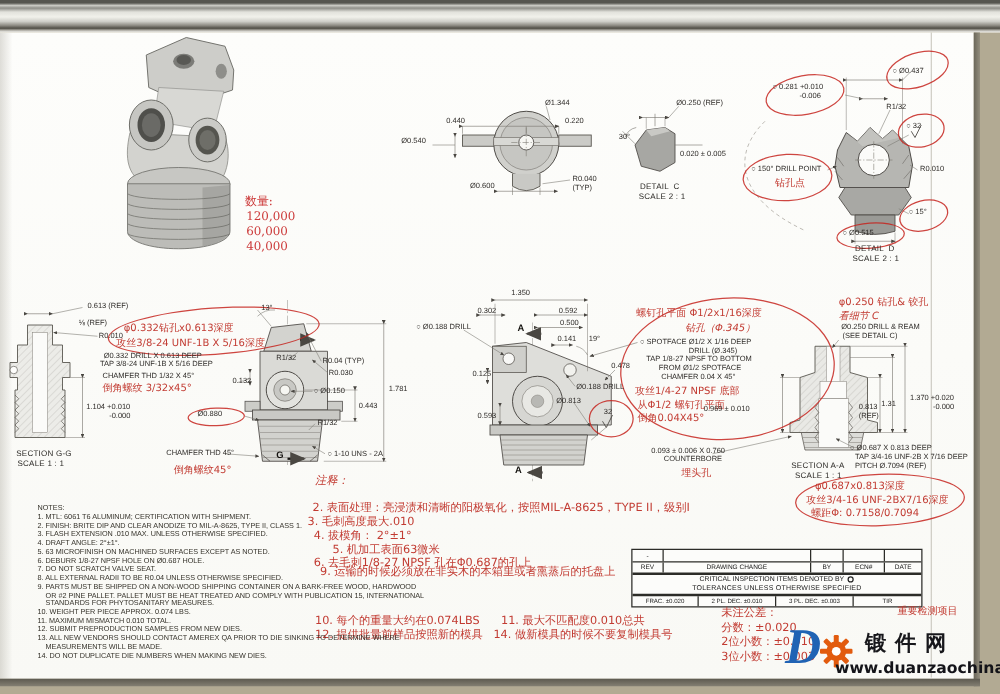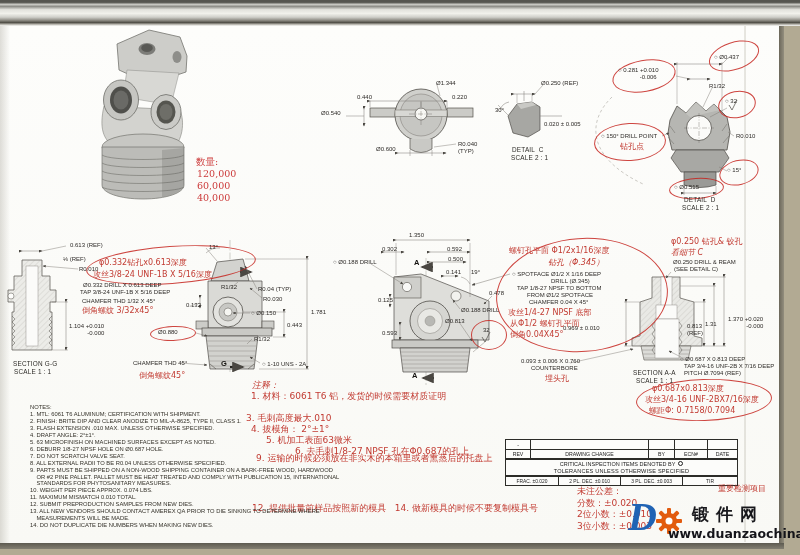--- a/index.html
+++ b/index.html
@@ -363,26 +363,27 @@
            -0.000</div>
       <div class="lbl sec" style="left: 633px; top: 369px;">SECTION A-A</div>
       <div class="lbl sec" style="left: 636px; top: 377px;">SCALE 1 : 1</div>
       <div class="lbl " style="left: 680px; top: 356px;">○ Ø0.687 X 0.813 DEEP</div>
       <div class="lbl " style="left: 684px; top: 363px;">TAP 3/4-16 UNF-2B X 7/16 DEEP</div>
       <div class="lbl " style="left: 684px; top: 370px;">PITCH Ø.7094 (REF)</div>
       <div class="lbl cn" style="left: 652px; top: 384px;">φ0.687x0.813深度</div>
       <div class="lbl cn" style="left: 645px; top: 395px;">攻丝3/4-16 UNF-2BX7/16深度</div>
       <div class="lbl cn" style="left: 649px; top: 406px;">螺距Φ: 0.7158/0.7094</div>
       <div class="lbl cnote" style="left: 252px; top: 380px; font-style: italic;">注释：</div>
-      <div class="lbl cnote" style="left: 251px; top: 391px;">1. 材料：6061 T6 铝，发货的时候需要材质证明</div>
+      <div class="lbl cnote" style="left: 250px; top: 402px;">2. 表面处理：亮浸渍和清晰的阳极氧化，按照MIL-A-8625，TYPE II，级别I</div>
       <div class="lbl cnote" style="left: 246px; top: 413px;">3. 毛刺高度最大.010</div>
       <div class="lbl cnote" style="left: 251px; top: 424px;">4. 拔模角： 2°±1°</div>
       <div class="lbl cnote" style="left: 266px; top: 435px;">5. 机加工表面63微米</div>
-      <div class="lbl cnote" style="left: 251px; top: 446px; margin-left: 44px;">6. 去毛刺1/8-27 NPSF 孔在Φ0.687的孔上</div>
+      <div class="lbl cnote" style="left: 251px; top: 446px;">6. 去毛刺1/8-27 NPSF 孔在Φ0.687的孔上</div>
       <div class="lbl cnote" style="left: 256px; top: 453px;">9. 运输的时候必须放在非实木的本箱里或者熏蒸后的托盘上</div>
+      <div class="lbl cnote" style="left: 252px; top: 492px;">10. 每个的重量大约在0.074LBS      11. 最大不匹配度0.010总共</div>
       <div class="lbl cnote" style="left: 252px; top: 503px;">12. 提供批量前样品按照新的模具   14. 做新模具的时候不要复制模具号</div>
     </div>
 
   <div class="notes-en"><div class="note-line">NOTES:</div><div class="note-line">1. MTL: 6061 T6 ALUMINUM; CERTIFICATION WITH SHIPMENT.</div><div class="note-line">2. FINISH: BRITE DIP AND CLEAR ANODIZE TO MIL-A-8625, TYPE II, CLASS 1.</div><div class="note-line">3. FLASH EXTENSION .010 MAX. UNLESS OTHERWISE SPECIFIED.</div><div class="note-line">4. DRAFT ANGLE: 2°±1°.</div><div class="note-line">5. 63 MICROFINISH ON MACHINED SURFACES EXCEPT AS NOTED.</div><div class="note-line">6. DEBURR 1/8-27 NPSF HOLE ON Ø0.687 HOLE.</div><div class="note-line">7. DO NOT SCRATCH VALVE SEAT.</div><div class="note-line">8. ALL EXTERNAL RADII TO BE R0.04 UNLESS OTHERWISE SPECIFIED.</div><div class="note-line">9. PARTS MUST BE SHIPPED ON A NON-WOOD SHIPPING CONTAINER ON A BARK-FREE WOOD, HARDWOOD</div><div class="note-line">    OR #2 PINE PALLET. PALLET MUST BE HEAT TREATED AND COMPLY WITH PUBLICATION 15, INTERNATIONAL</div><div class="note-line">    STANDARDS FOR PHYTOSANITARY MEASURES.</div><div class="note-line">10. WEIGHT PER PIECE APPROX. 0.074 LBS.</div><div class="note-line">11. MAXIMUM MISMATCH 0.010 TOTAL.</div><div class="note-line">12. SUBMIT PREPRODUCTION SAMPLES FROM NEW DIES.</div><div class="note-line">13. ALL NEW VENDORS SHOULD CONTACT AMEREX QA PRIOR TO DIE SINKING TO DETERMINE WHERE</div><div class="note-line">    MEASUREMENTS WILL BE MADE.</div><div class="note-line">14. DO NOT DUPLICATE DIE NUMBERS WHEN MAKING NEW DIES.</div></div>
 
   <div class="tblock">
     <div class="tb-row tb-r0">
       <div class="tb-cell c1">-</div>
       <div class="tb-cell c2"></div>
       <div class="tb-cell c3"></div>

